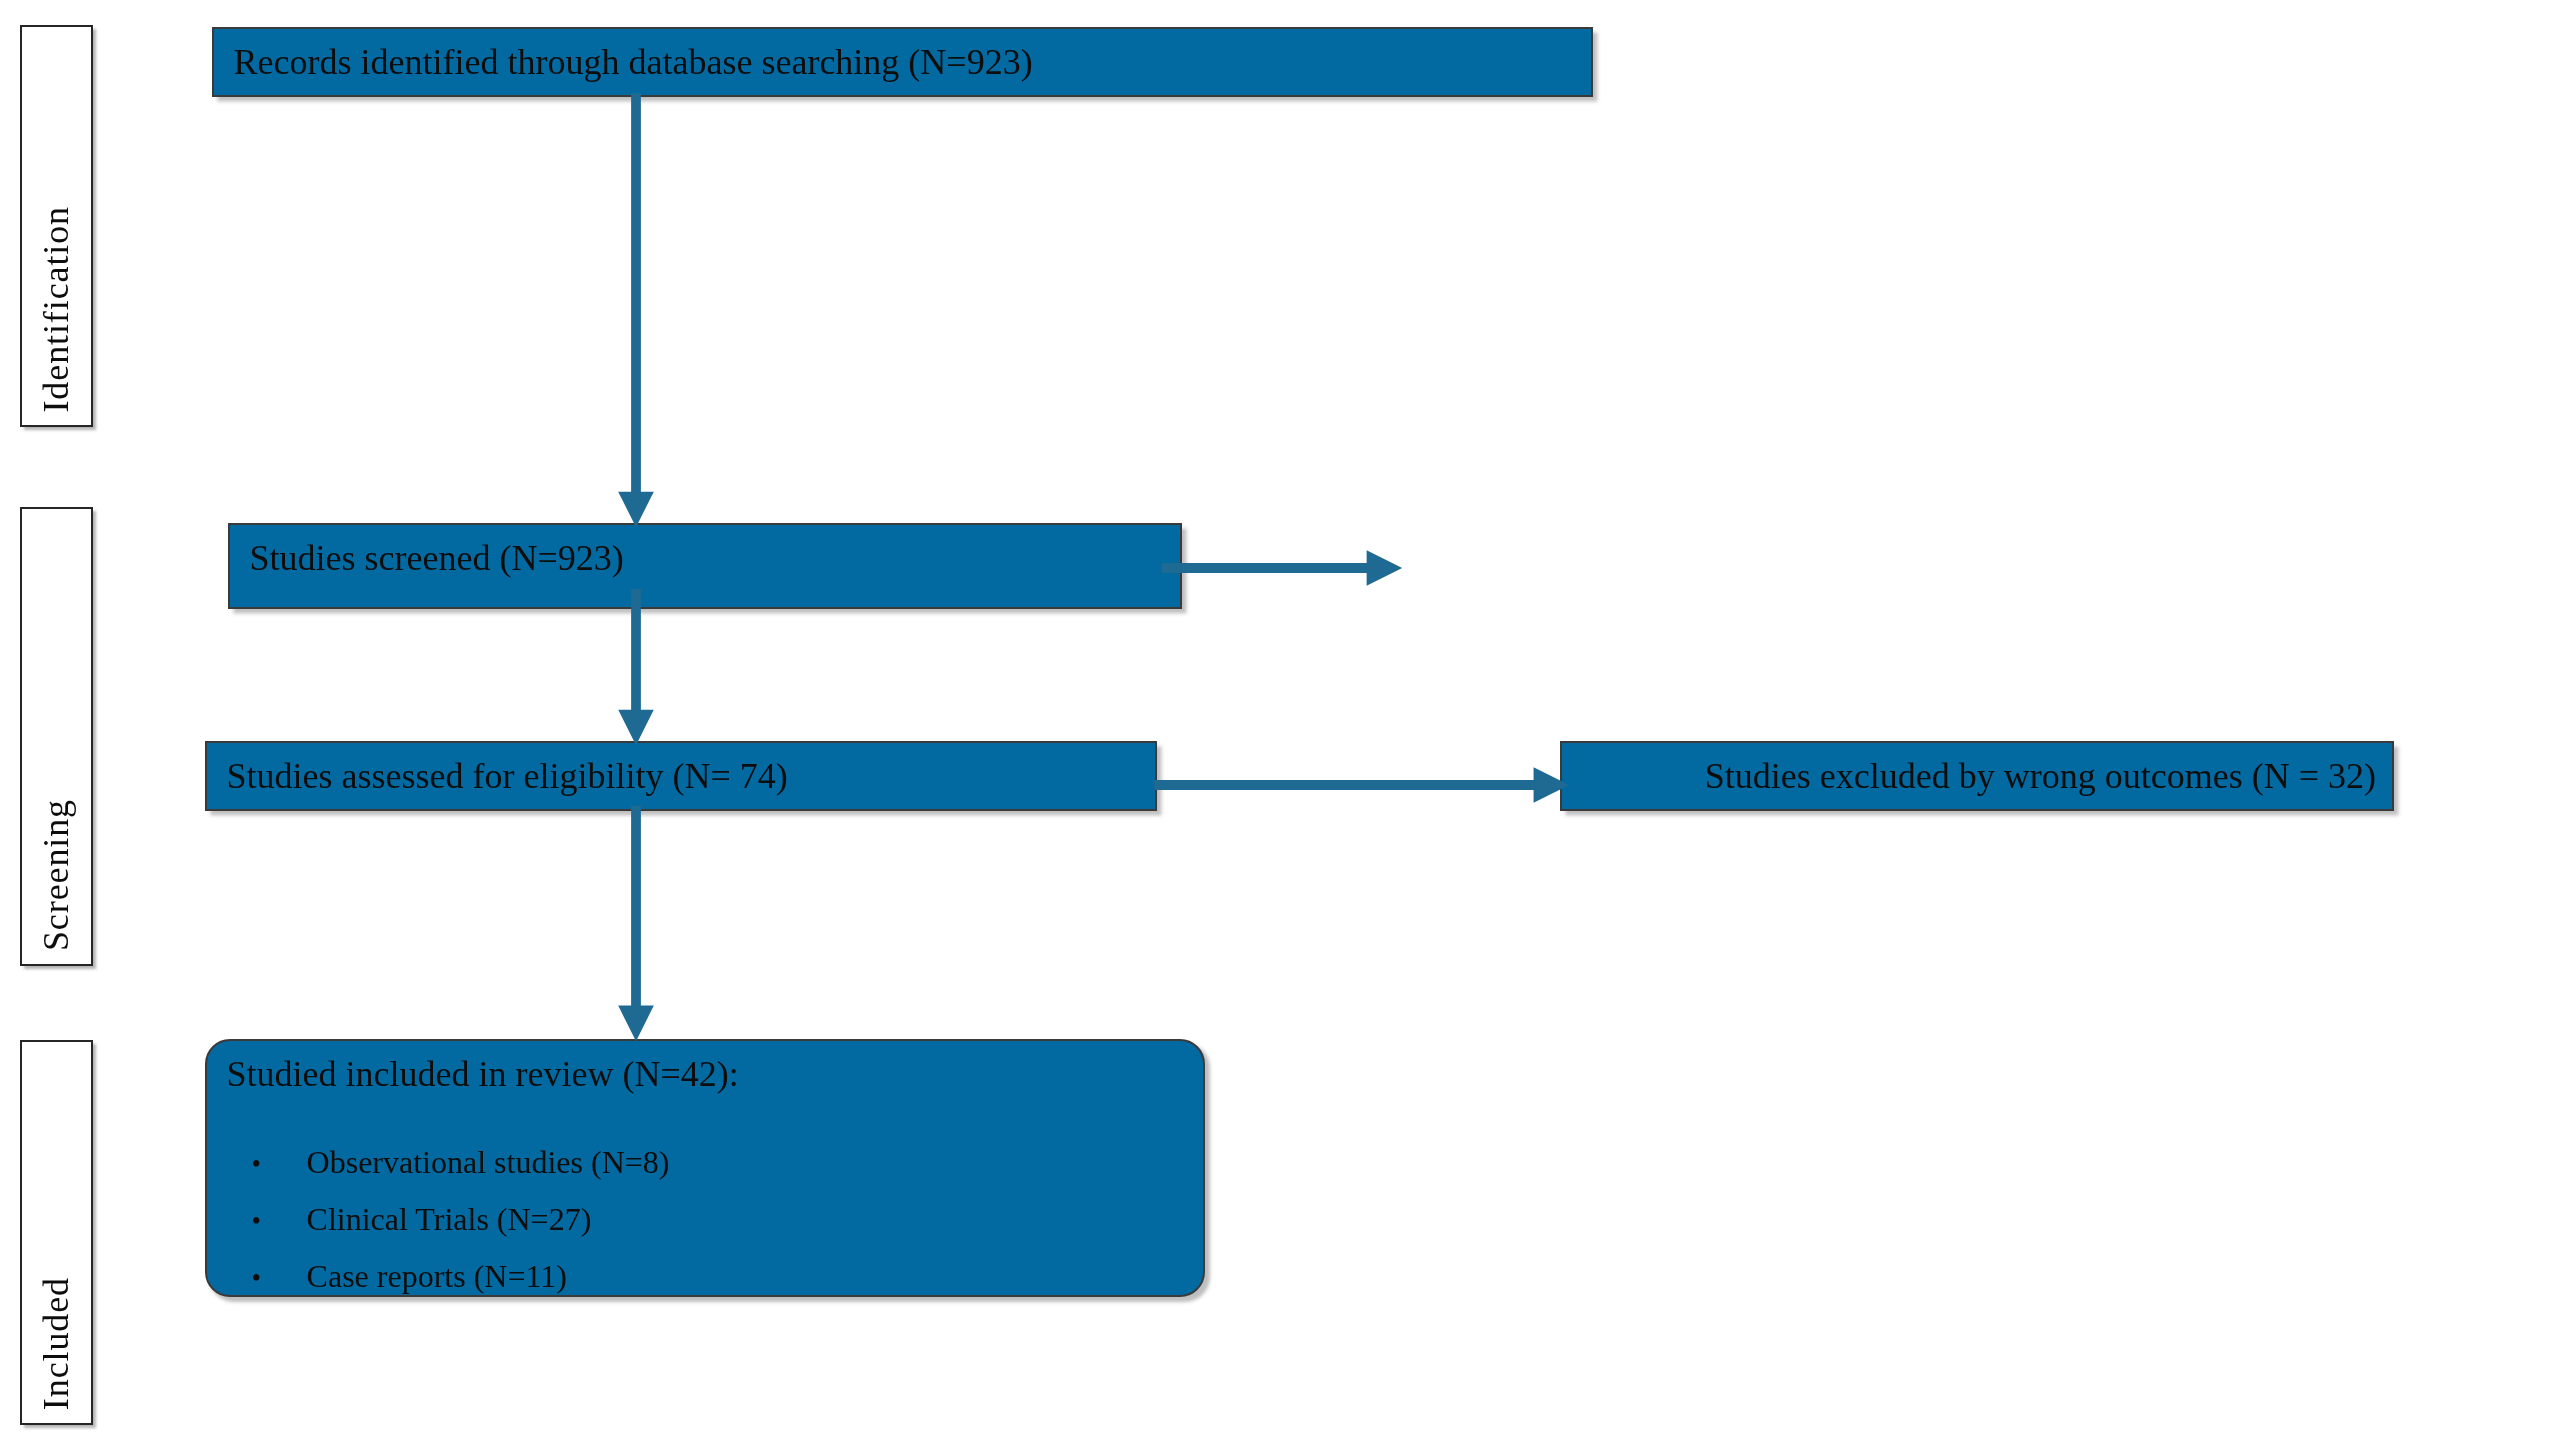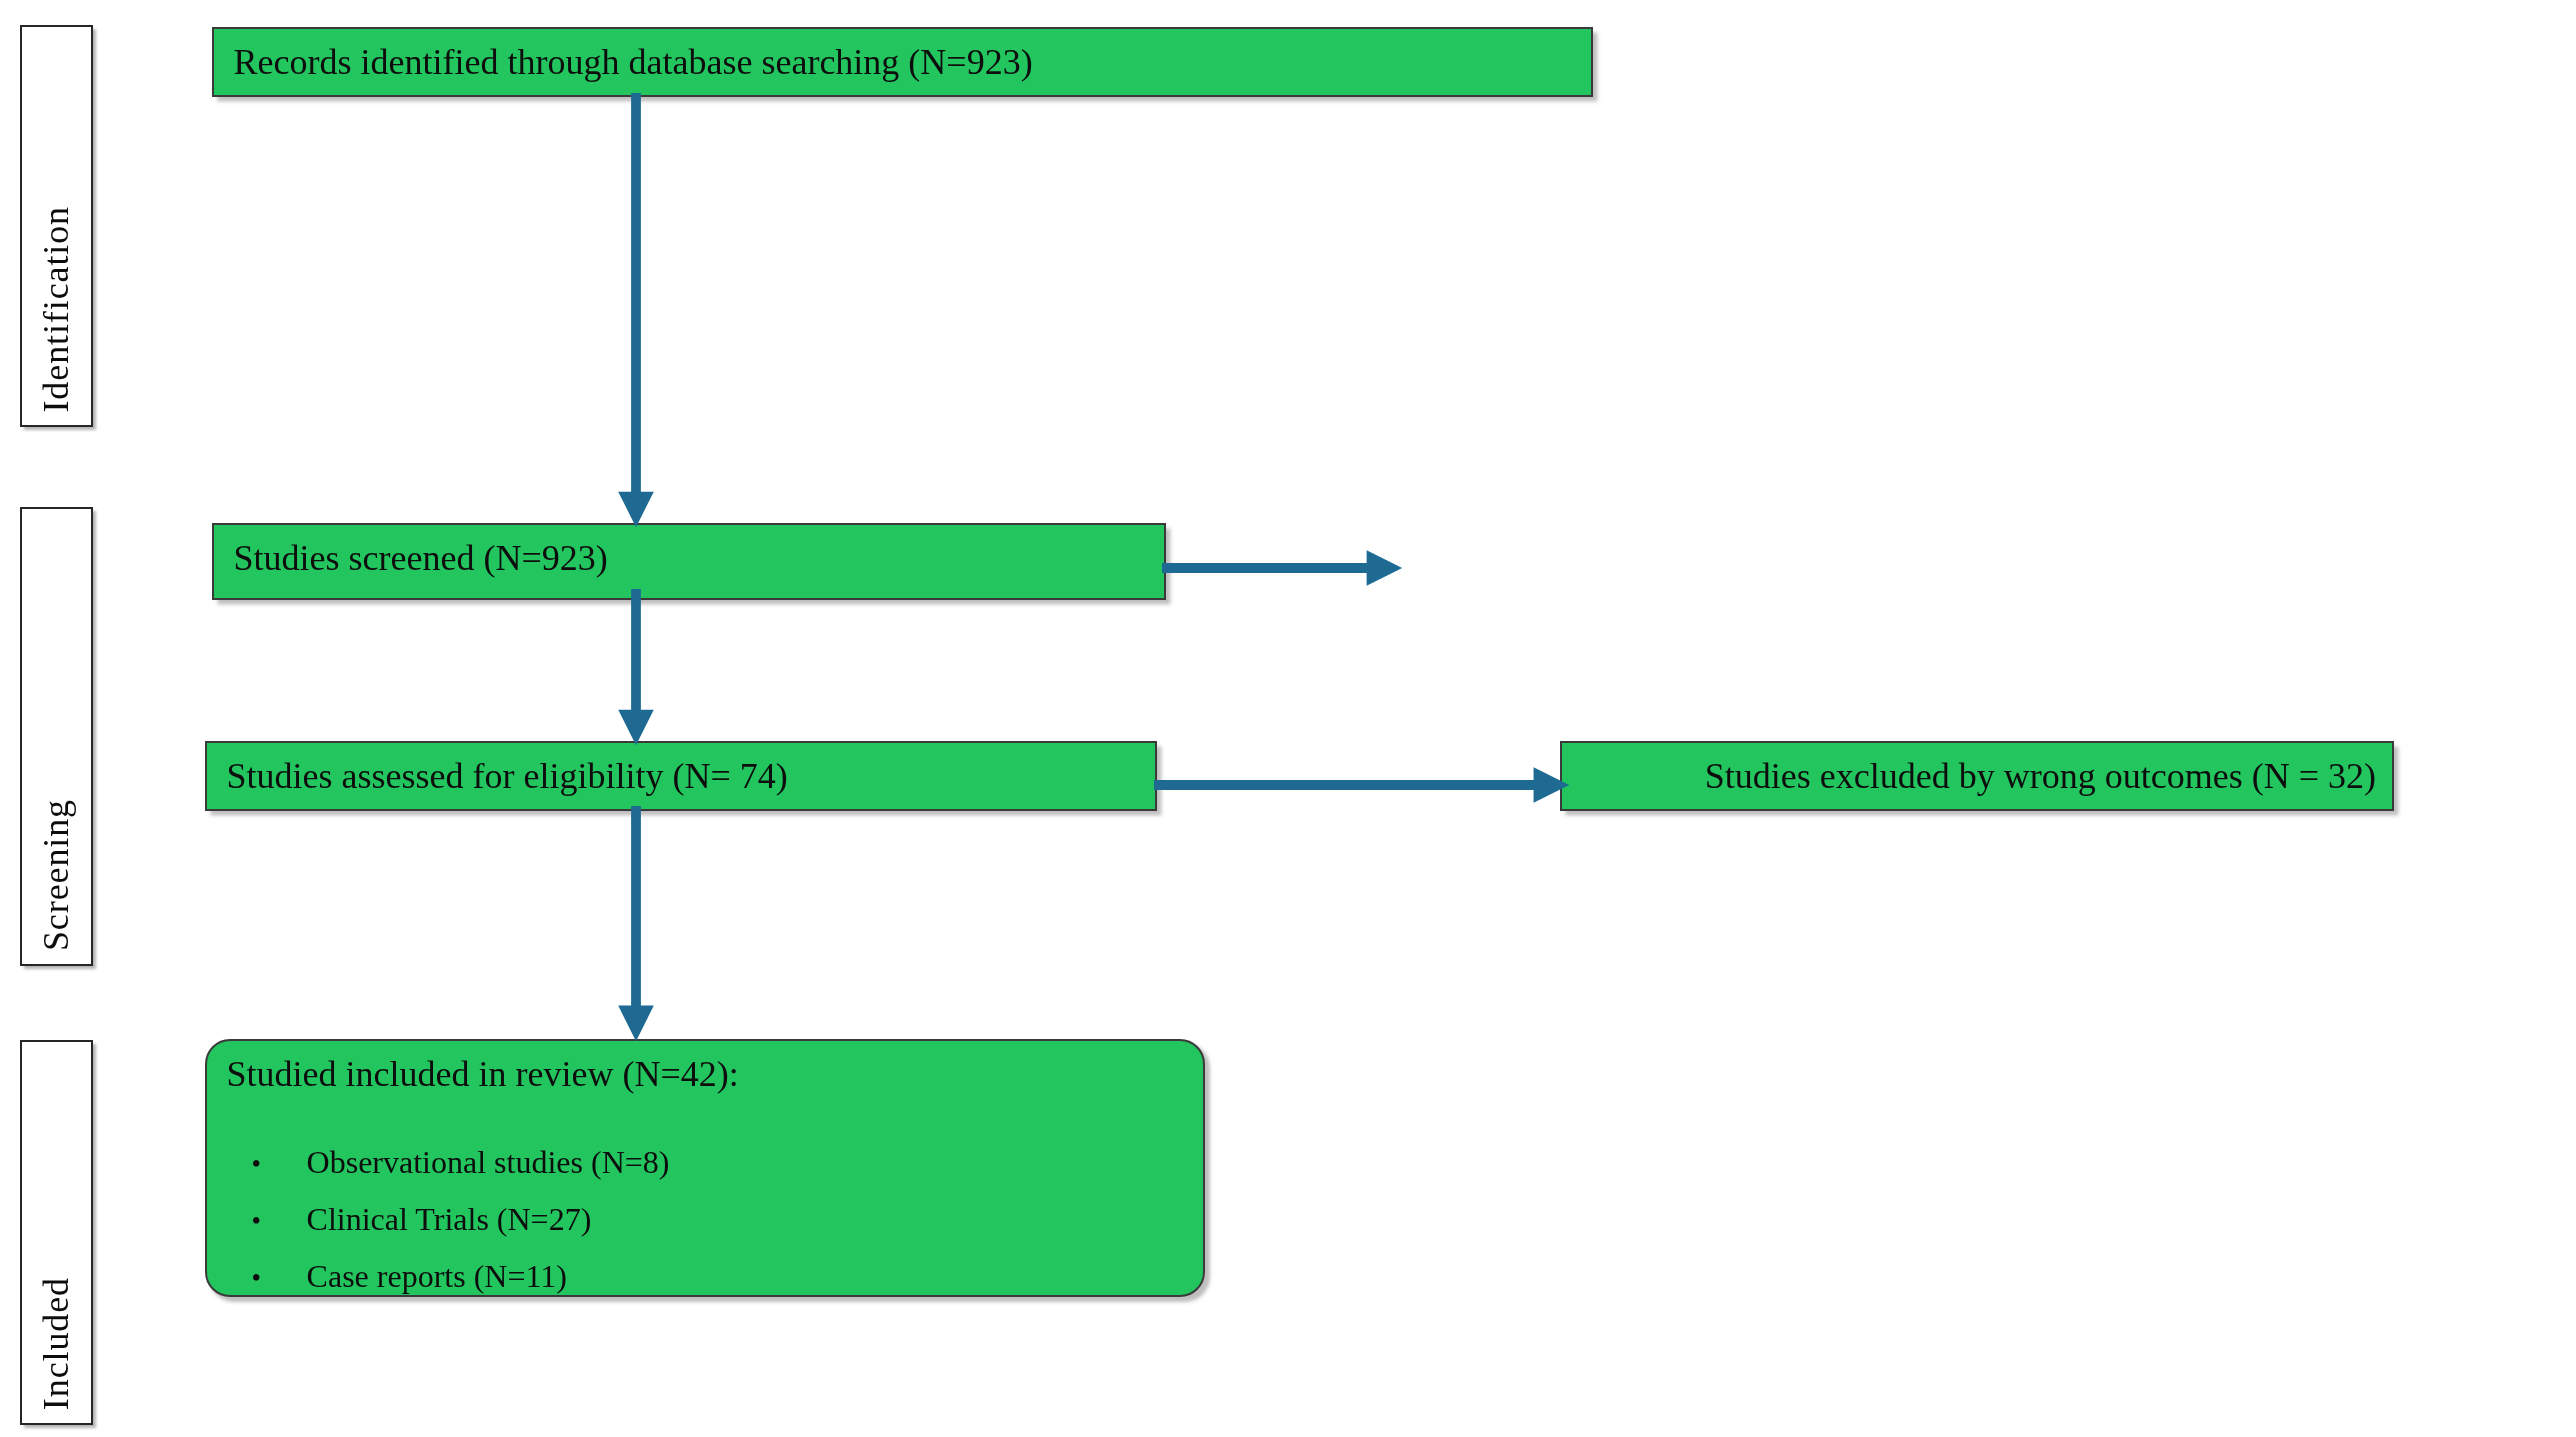--- a/index.html
+++ b/index.html
@@ -35,21 +35,21 @@
     font-size: 36px;
     letter-spacing: 0.9px;
     color: #0d0d0d;
     white-space: nowrap;
     line-height: 1;
   }
 
   
   .flow-box {
     position: absolute;
-    background: #22c55e;
+    background: #0369a1;
     border: 2.7px solid #3a3a3a;
     box-shadow: 4.5px 4.5px 3.6px rgba(128,128,128,0.5);
     box-sizing: border-box;
     padding: 12.5px 16px 9px 19.6px;
   }
   .flow-text {
     font-size: 36px;
     line-height: 1.12;
     color: #0d0d0d;
     white-space: nowrap;
@@ -99,21 +99,21 @@
   </div>
 
   <div class="stage-box" style="left:19.6px; top:1040px; width:73px; height:385px;">
     <span class="stage-label">Included</span>
   </div>
 
   <div class="flow-box" style="left:212px; top:27px; width:1381px; height:70px;">
     <div class="flow-text">Records identified through database searching (N=923)</div>
   </div>
 
-  <div class="flow-box" style="left:212px; top:523px; width:954px; height:77px;">
+  <div class="flow-box" style="left:228px; top:523px; width:954px; height:86px;">
     <div class="flow-text">Studies screened (N=923)</div>
   </div>
 
 
   <div class="flow-box" style="left:205px; top:741px; width:952px; height:70px;">
     <div class="flow-text">Studies assessed for eligibility (N= 74)</div>
   </div>
 
   <div class="flow-box" style="left:1560px; top:741px; width:834px; height:70px;text-align:right;">
     <div class="flow-text">Studies excluded by wrong outcomes (N = 32)</div>

